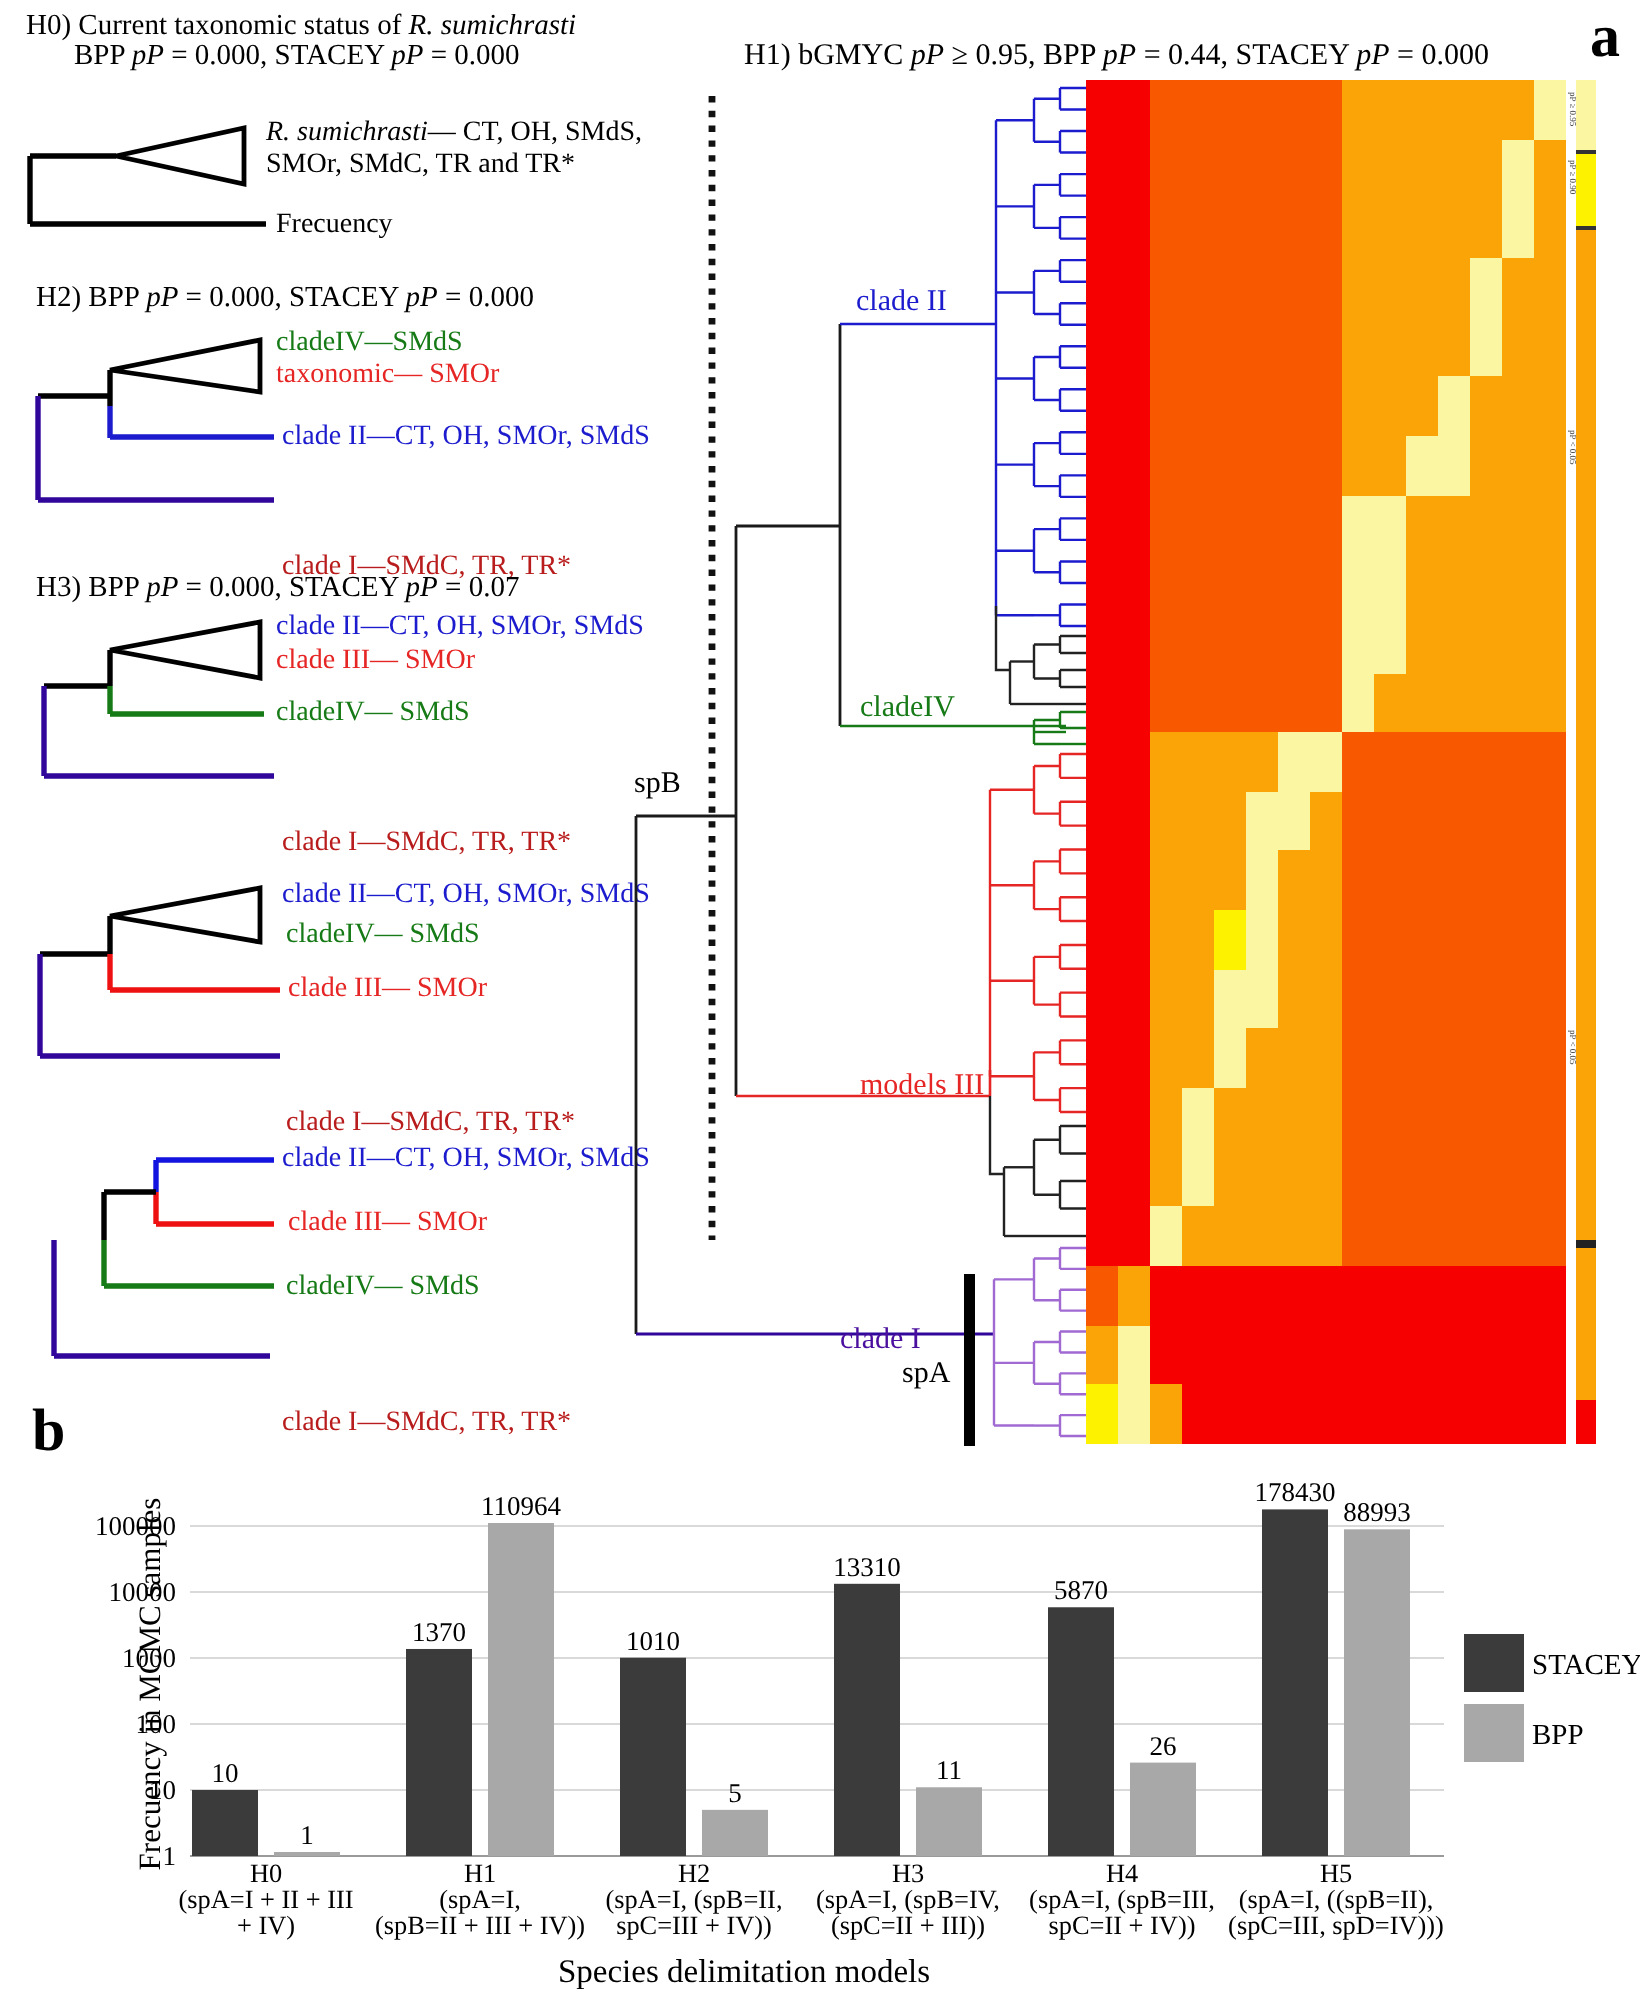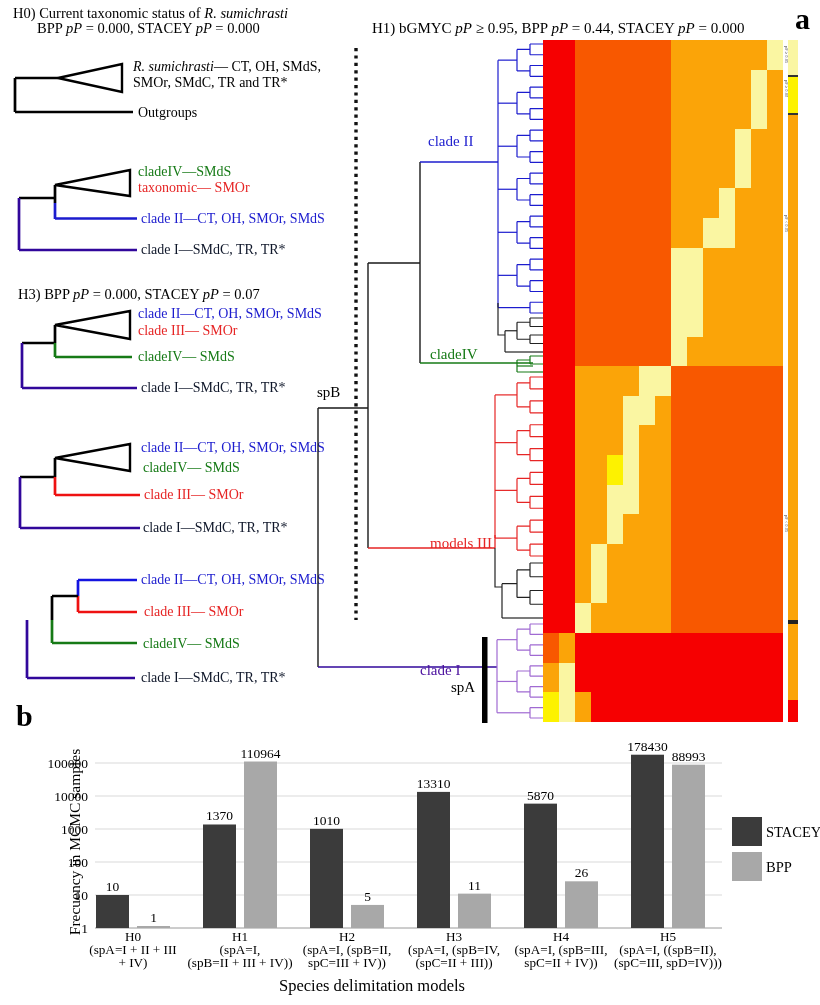--- a/index.html
+++ b/index.html
@@ -4,21 +4,21 @@
 <style>
   html,body{margin:0;padding:0;background:#fff;}
   #fig{position:relative;width:820px;height:1005px;background:#fff;overflow:hidden;
        font-family:"Liberation Serif","DejaVu Serif",serif;color:#000;}
   .t{position:absolute;white-space:nowrap;line-height:1.08;}
   .hhead{font-size:14.5px;}
   .tip{font-size:14px;}
   .c-blue{color:#1c1cce;}
   .c-red{color:#e62525;}
   .c-green{color:#167a16;}
-  .c-purp{color:#0f172a;}
+  .c-purp{color:#b91c1c;margin-top:34px;}
   .c-purpl{color:#4a0f9e;}
   .corner{font-size:30px;font-weight:bold;}
   svg{position:absolute;overflow:visible;}
   #heatmap{position:absolute;left:543px;top:40px;width:240px;height:682px;
            display:grid;grid-template-columns:repeat(15,1fr);grid-template-rows:repeat(23,1fr);}
   #sidebar{position:absolute;left:788px;top:40px;width:10px;height:682px;}
   #sidebar .seg{position:absolute;left:0;width:100%;}
   #sidebar .slab{position:absolute;left:1px;font-size:4.5px;color:#444;transform:rotate(90deg);
                  transform-origin:left top;white-space:nowrap;}
   .clab{font-size:15px;}
@@ -61,22 +61,23 @@
       <path d="M52,596 H78 M52,596 V620" stroke="#000"></path>
       <path d="M52,620 V643 M52,643 H137" stroke="#167a16"></path>
       <path d="M27,620 V678 M27,678 H135" stroke="#31079b"></path>
     </g>
   </svg>
 
   <div class="t hhead" style="left:13px;top:6px;"><span>H0) Current taxonomic status of </span><i>R. sumichrasti</i><span></span></div>
   <div class="t hhead" style="left:37px;top:21px;"><span>BPP </span><i>pP</i><span> = 0.000,  STACEY </span><i>pP</i><span> = 0.000</span></div>
   <div class="t tip" style="left:133px;top:59px;"><span></span><i>R. sumichrasti</i><span>— CT, OH, SMdS,</span></div>
   <div class="t tip" style="left:133px;top:75px;"><span>SMOr, SMdC, TR and TR*</span></div>
-  <div class="t tip" style="left:138px;top:105px;">Outgroups</div>
-
+  <div class="t tip" style="left:138px;top:105px;">Frecuency</div>
+
+  <div class="t hhead" style="left:18px;top:142px;"><span>H2) BPP </span><i>pP</i><span> = 0.000,  STACEY </span><i>pP</i><span> = 0.000</span></div>
   <div class="t tip c-green" style="left:138px;top:164px;">cladeIV—SMdS</div>
   <div class="t tip c-red" style="left:138px;top:180px;">taxonomic— SMOr</div>
   <div class="t tip c-blue" style="left:141px;top:211px;">clade II—CT, OH, SMOr, SMdS</div>
   <div class="t tip c-purp" style="left:141px;top:242px;">clade I—SMdC, TR, TR*</div>
 
   <div class="t hhead" style="left:18px;top:287px;"><span>H3) BPP </span><i>pP</i><span> = 0.000,  STACEY </span><i>pP</i><span> = 0.07</span></div>
   <div class="t tip c-blue" style="left:138px;top:306px;">clade II—CT, OH, SMOr, SMdS</div>
   <div class="t tip c-red" style="left:138px;top:323px;">clade III— SMOr</div>
   <div class="t tip c-green" style="left:138px;top:349px;">cladeIV— SMdS</div>
   <div class="t tip c-purp" style="left:141px;top:380px;">clade I—SMdC, TR, TR*</div>
@@ -537,21 +538,21 @@
       <div class="seg" style="top: 75px; height: 505px; background: rgb(251, 164, 8);"></div>
       <div class="seg" style="top: 580px; height: 4px; background: rgb(34, 34, 34);"></div>
       <div class="seg" style="top: 584px; height: 76px; background: rgb(251, 164, 8);"></div>
       <div class="seg" style="top: 660px; height: 22px; background: rgb(246, 0, 1);"></div>
       <div class="slab" style="top: 6px;">pP ≥ 0.95</div>
       <div class="slab" style="top: 40px;">pP ≥ 0.90</div>
       <div class="slab" style="top: 175px;">pP &lt; 0.05</div>
       <div class="slab" style="top: 475px;">pP &lt; 0.05</div>
     </div>
 
-  <div class="t clab c-blue" style="left:428px;top:133px;">clade II</div>
+  <div class="t clab c-blue" style="left:428px;top:143px;">clade II</div>
   <div class="t clab c-green" style="left:430px;top:346px;">cladeIV</div>
   <div class="t clab c-red" style="left:430px;top:535px;">models III</div>
   <div class="t clab c-purpl" style="left:420px;top:662px;">clade I</div>
   <div class="t clab" style="left:317px;top:384px;">spB</div>
   <div class="t clab" style="left:451px;top:679px;">spA</div>
 
   <div class="t corner" style="left:16px;top:700px;">b</div>
   <svg id="chartB" style="left:0;top:730px;" width="820" height="275" viewBox="0 0 820 275">
       <line x1="95" y1="198" x2="722" y2="198" stroke="#9a9a9a" stroke-width="1"></line>
       <text x="88" y="202.5" text-anchor="end" font-size="13.5">1</text>

